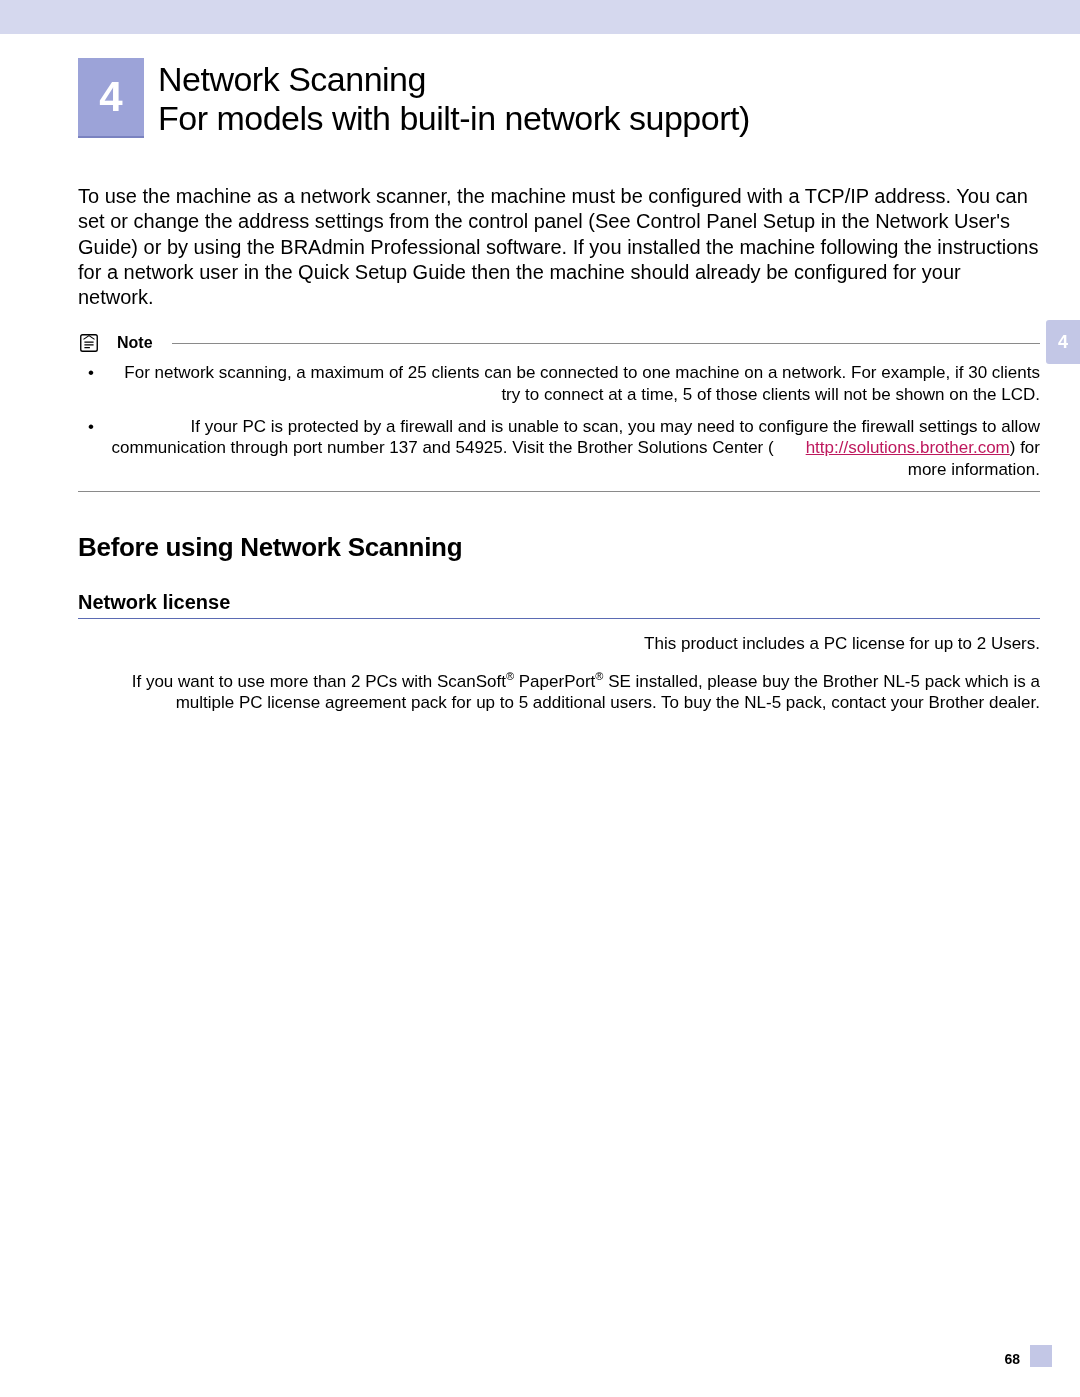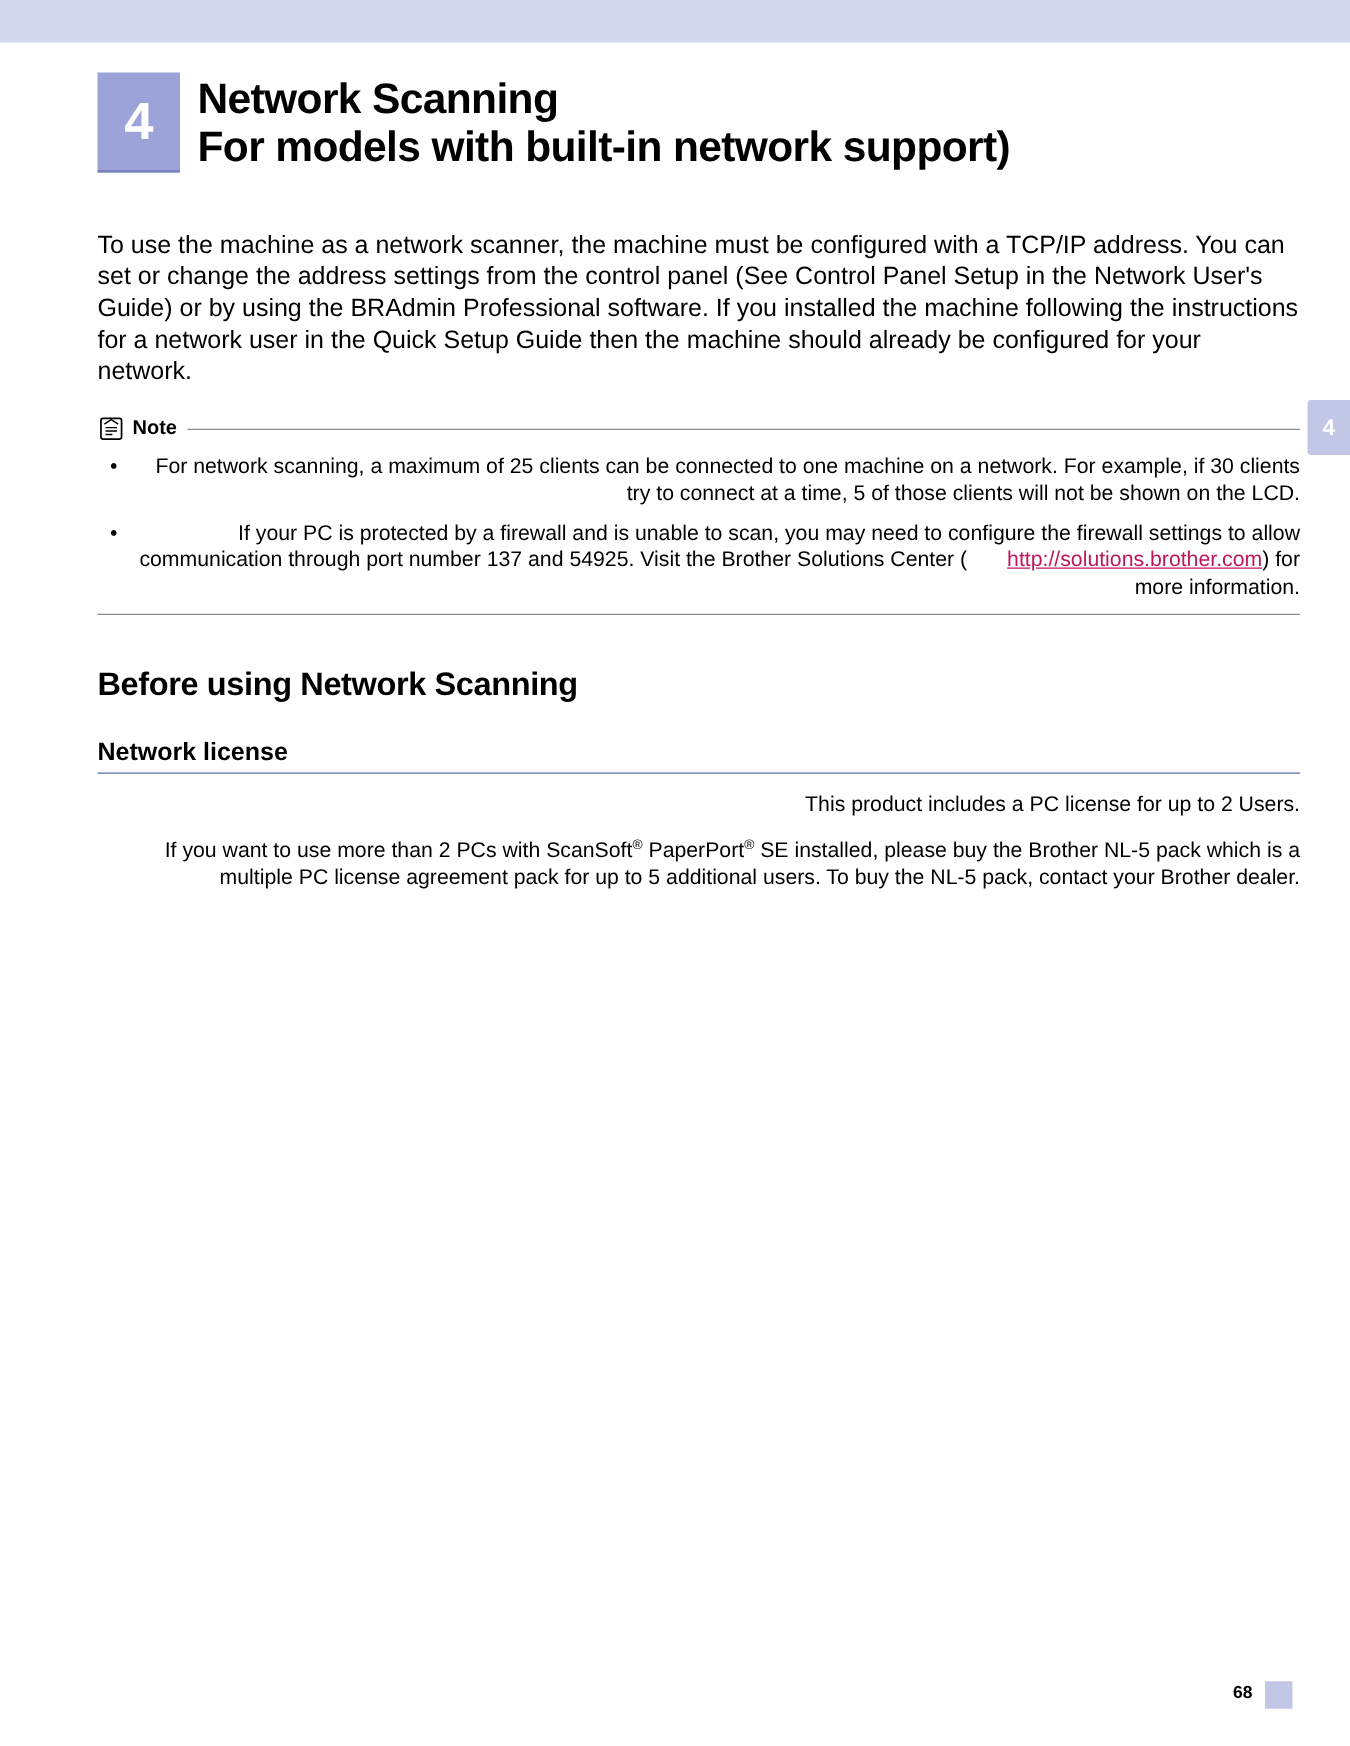--- a/index.html
+++ b/index.html
@@ -1,40 +1,40 @@
 <!DOCTYPE html>
 <html><head>
   <meta charset="utf-8">
   <style>
     * { box-sizing: border-box; margin: 0; padding: 0; }
     body { font-family: Arial, Helvetica, sans-serif; background: #ffffff; color: #000; width: 1080px; height: 1397px; position: relative; }
     .top-band { position: absolute; top: 0; left: 0; width: 1080px; height: 34px; background: #d5d8ee; }
     .content { position: absolute; top: 0; left: 0; width: 1080px; padding: 0 40px 0 78px; }
     .header-row { display: flex; align-items: stretch; margin-top: 58px; }
     .chapter-box { width: 66px; height: 80px; background: #9ca3d8; color: #fff; display: flex; align-items: center; justify-content: center; font-size: 42px; font-weight: bold; margin-right: 14px; border-bottom: 2px solid #7a82c0; }
-    .chapter-title { font-size: 34px; font-weight: bold; line-height: 1.15; flex: 1; letter-spacing: -0.5px; padding-top: 2px; }
+    .chapter-title { font-size: 34px; font-weight: normal; line-height: 1.15; flex: 1; letter-spacing: -0.5px; padding-top: 2px; }
     .chapter-title .line2 { display: block; }
     .intro { margin-top: 46px; font-size: 20px; line-height: 1.26; }
     .note-block { margin-top: 22px; }
-    .note-header { display: flex; align-items: center; }
+    .note-header { display: flex; align-items: center; gap: 11px; }
     .note-icon { width: 22px; height: 22px; margin-right: 6px; }
     .note-label { font-weight: bold; font-size: 16px; }
     .note-rule { flex: 1; border: none; border-top: 1.5px solid #8a8a8a; margin-left: 8px; height: 1px; }
     .note-list { margin-top: 8px; padding-left: 24px; font-size: 17px; line-height: 1.28; }
     .note-list li { margin-bottom: 10px; list-style: none; position: relative; padding-left: 2px; text-align: right; }
     .note-list li::before { content: "•"; position: absolute; left: -14px; }
     .note-link { text-decoration: underline; color: #be185d; margin-left: 32px; }
     .note-end-rule { border: none; border-top: 1.5px solid #8a8a8a; margin-top: 8px; }
     .section-h2 { font-size: 26px; font-weight: bold; margin-top: 40px; letter-spacing: -0.3px; }
     .subsection-h3 { font-size: 20px; font-weight: bold; margin-top: 28px; color: #000; }
     .thin-blue-rule { border: none; border-top: 1.5px solid #5b6bb3; margin-top: 4px; }
     .para { font-size: 17px; line-height: 1.28; margin-top: 14px; text-align: right; }
     sup { font-size: 11px; vertical-align: super; }
     .side-tab { position: absolute; right: 0; top: 320px; width: 34px; height: 44px; background: #c3c7e6; color: #fff; display: flex; align-items: center; justify-content: center; font-size: 18px; font-weight: bold; border-top-left-radius: 3px; border-bottom-left-radius: 3px; }
-    .page-footer { position: absolute; bottom: 30px; right: 46px; display: flex; align-items: flex-start; }
+    .page-footer { position: absolute; bottom: 30px; right: 28px; display: flex; align-items: flex-end; }
     .page-num { font-size: 14px; font-weight: bold; margin-right: 10px; }
     .footer-box { width: 22px; height: 22px; background: #c3c7e6; }
   </style>
 </head>
 <body>
 
 <div class="top-band"></div>
 
 <div class="content">
 

